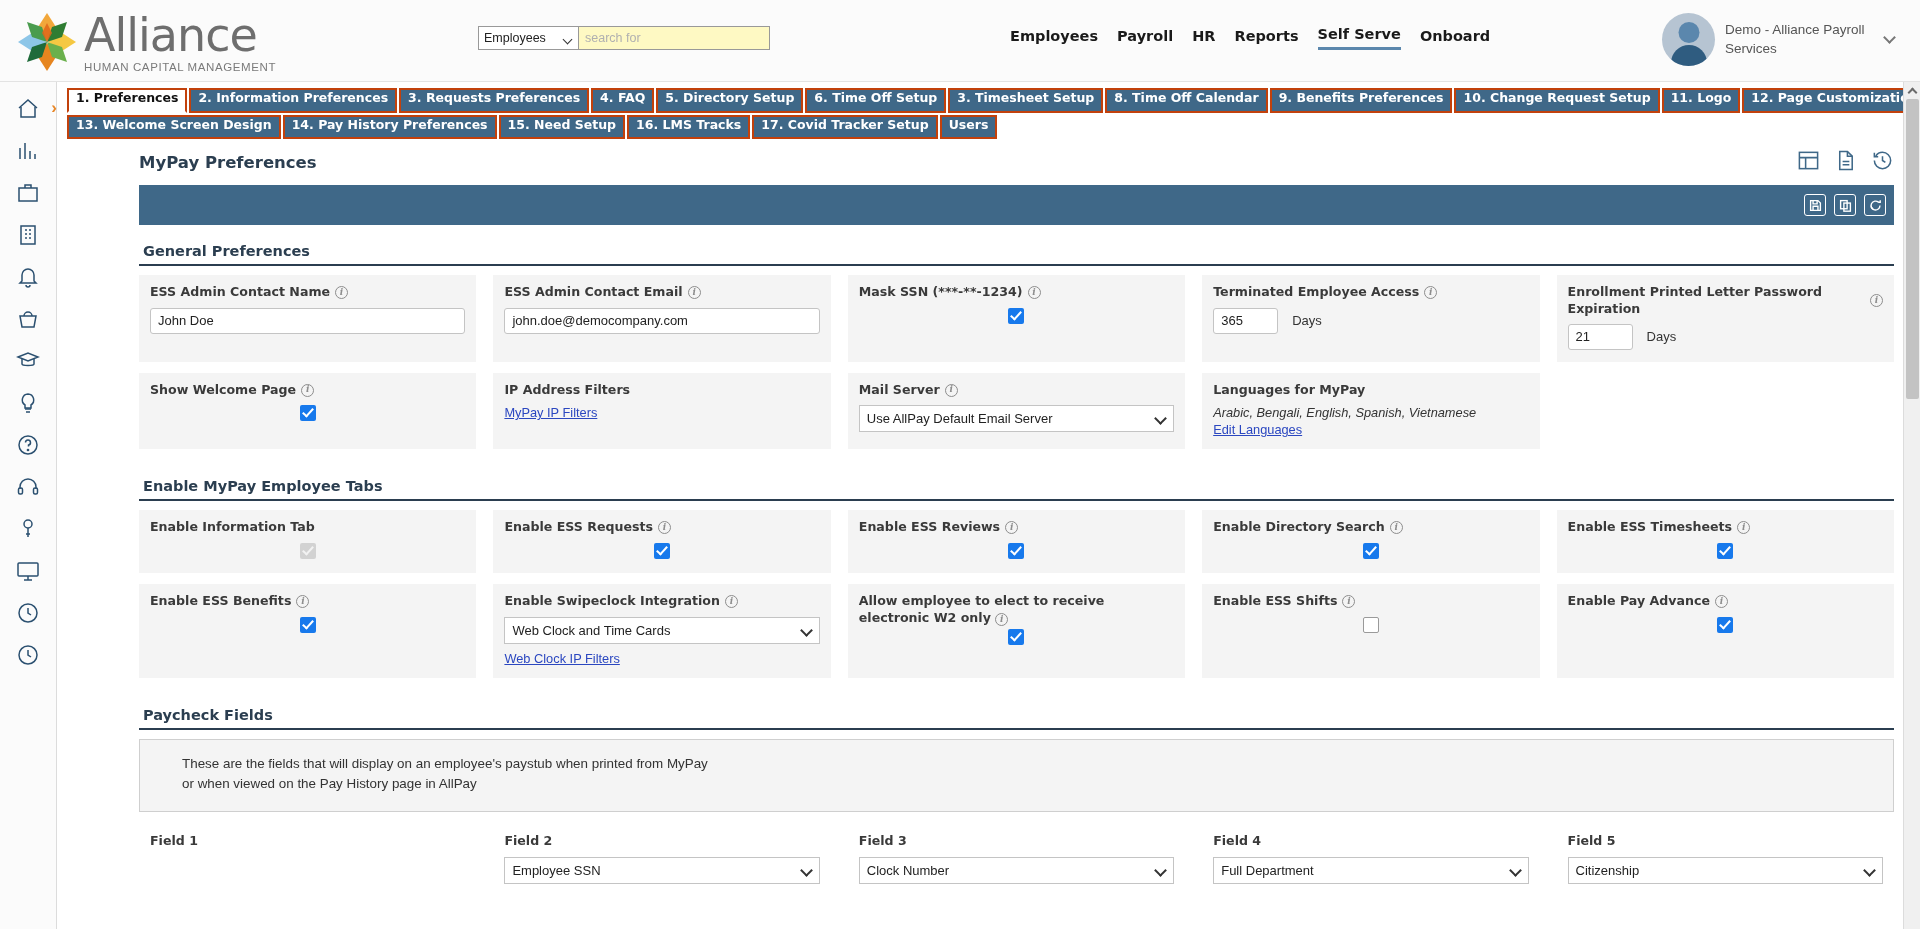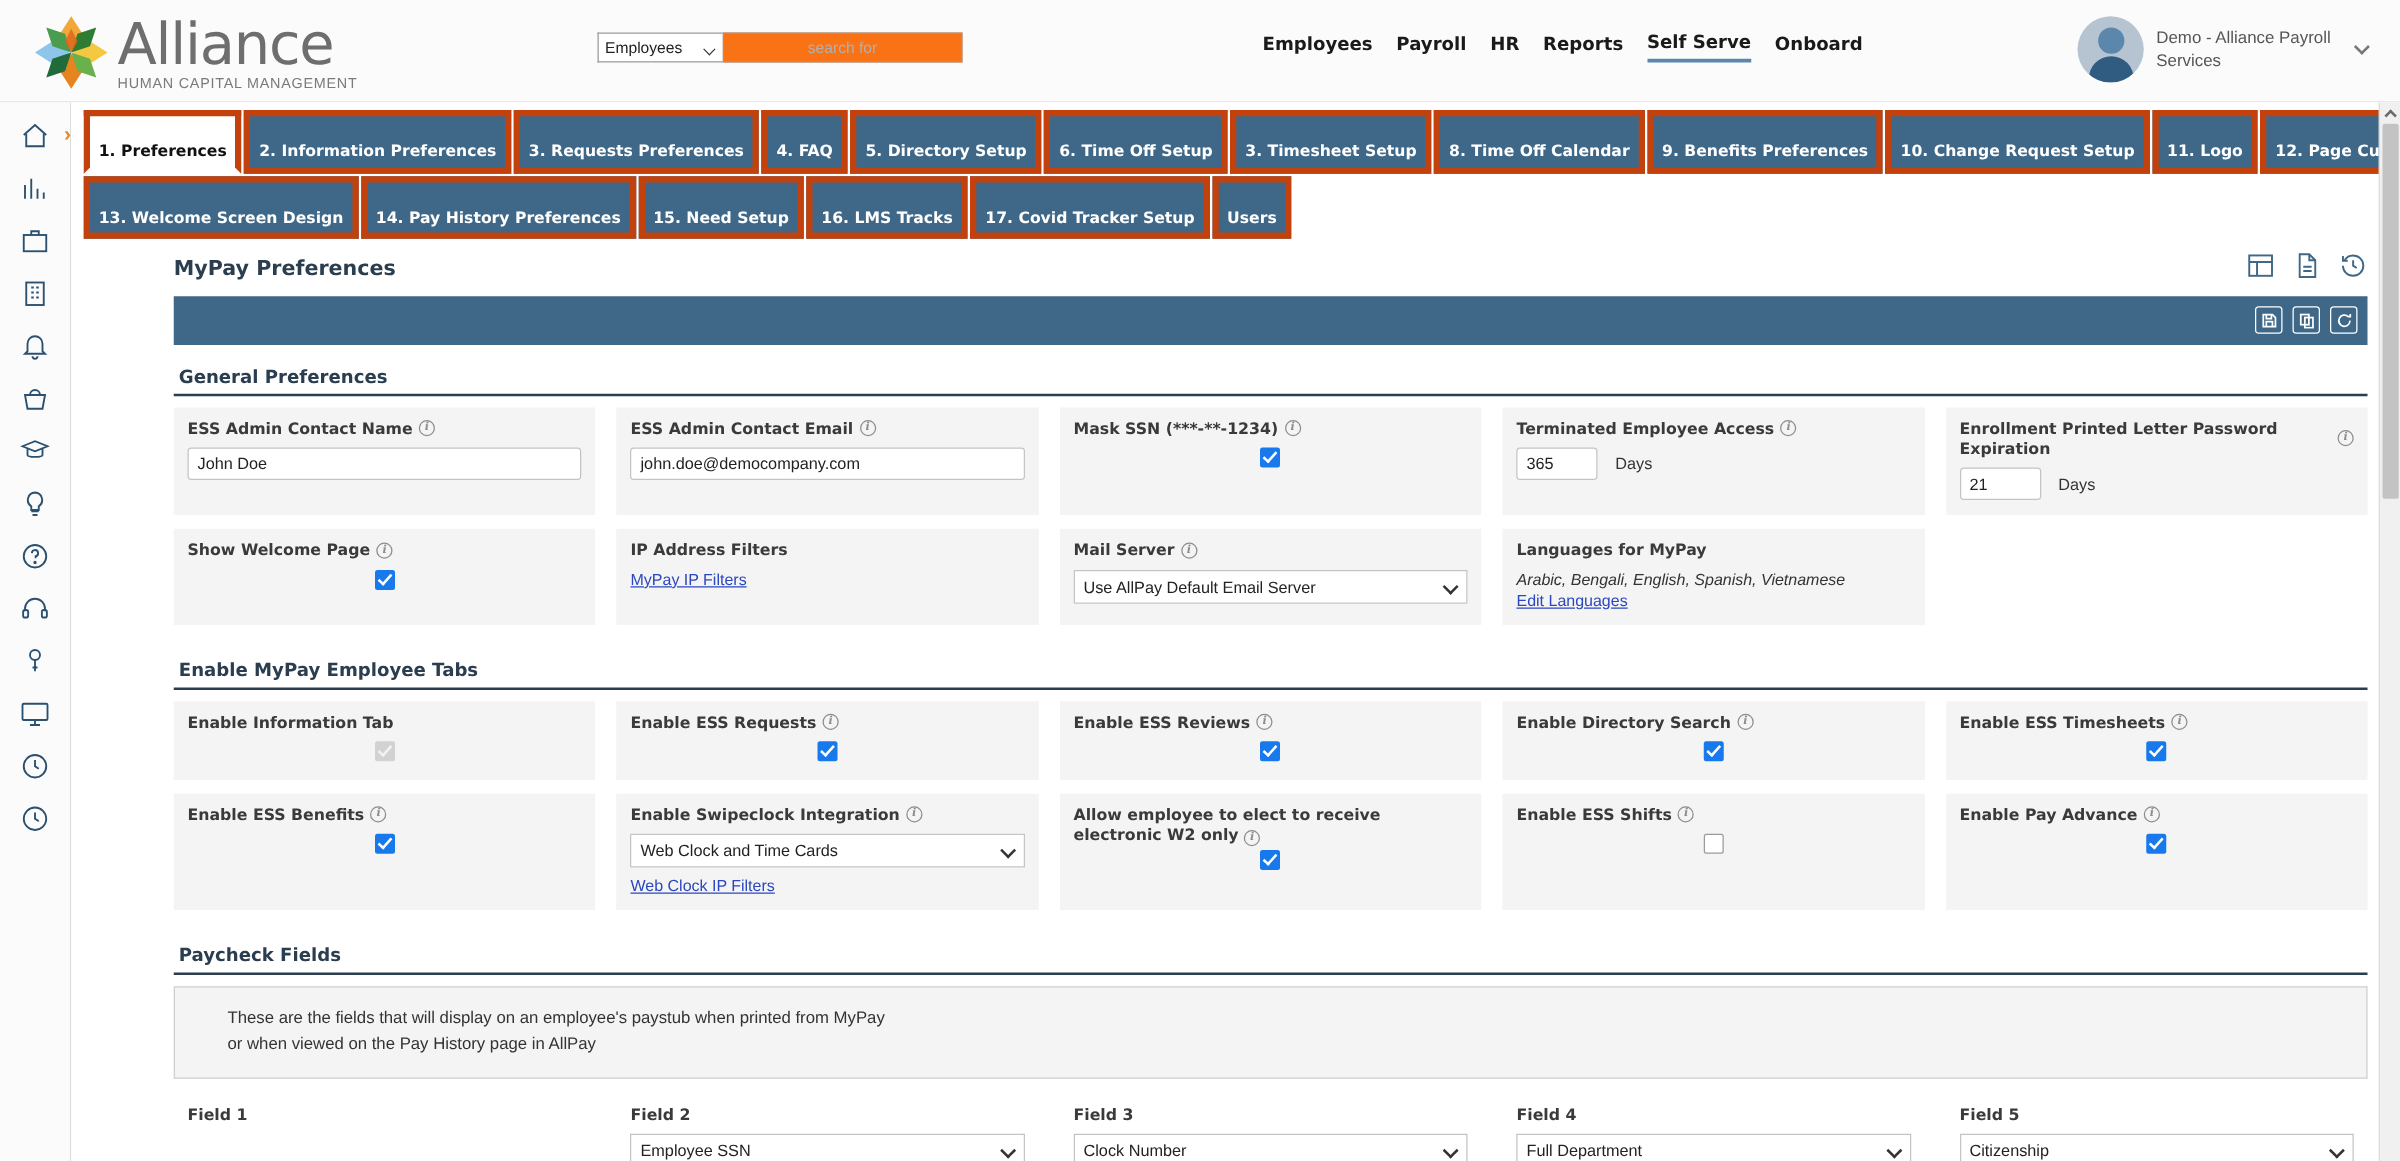--- a/index.html
+++ b/index.html
@@ -10,36 +10,36 @@
     background:#ffffff;
     overflow:hidden;
     font-size:13px;
     color:#333;
   }
   .app { position:relative; width:1920px; height:929px; display:flex; flex-direction:column; }
 
   
   .topbar { height:82px; background:#fbfbfb; border-bottom:1px solid #e3e3e3;
             display:flex; align-items:center; position:relative; flex:0 0 82px; }
-  .logo-wrap { display:flex; align-items:center; padding-left:26px; }
+  .logo-wrap { display:flex; align-items:center; padding-left:16px; }
   .logo-mark { width:62px; height:62px; position:relative; flex:0 0 62px; margin-top:2px;}
   .logo-text { margin-left:6px; margin-top:4px;}
   .logo-title { font-size:46px; color:#6e6e6e; font-family:"DejaVu Sans", sans-serif; line-height:1; letter-spacing:-1px;}
   .logo-sub { font-size:11.5px; color:#7a7a7a; letter-spacing:0.6px; margin-top:3px; }
 
   .search-group { position:absolute; left:478px; top:26px; display:flex; height:24px; }
   .search-select { height:24px; border:1px solid #999; border-right:none; background:#fff;
     font-family:"Liberation Sans", sans-serif; font-size:12.5px; padding:0 4px 0 5px; color:#222;
     border-radius:0; -webkit-appearance:none; appearance:none;
     background-image:none; width:100px; }
   .sel-wrap { position:relative; }
   .sel-wrap::after { content:""; position:absolute; right:7px; top:10px; width:6px; height:6px;
      border-right:1.6px solid #333; border-bottom:1.6px solid #333; transform:rotate(45deg); pointer-events:none;}
-  .search-input { height:24px; width:192px; border:1px solid #999; background:#f97316;
-    font-size:12.5px; padding:0 6px; color:#333;text-align:center; }
+  .search-input { height:24px; width:192px; border:1px solid #999; background:#fef9c3;
+    font-size:12.5px; padding:0 6px; color:#333; }
   .search-input::placeholder { color:#b0b0b0; }
 
   .mainnav { position:absolute; left:1010px; top:26px; display:flex; gap:19px; align-items:center; }
   .mainnav a { font-size:14.5px; color:#1a1a1a; font-weight:bold; text-decoration:none;
      font-family:"DejaVu Sans", sans-serif; padding-bottom:5px; white-space:nowrap; }
   .mainnav a.active { border-bottom:3px solid #5b87ad; }
 
   .profile { position:absolute; right:26px; top:13px; display:flex; align-items:center; gap:10px; }
   .avatar { width:53px; height:53px; border-radius:50%; background:#b6c4d2; position:relative; overflow:hidden; flex:0 0 53px;}
   .avatar .head { position:absolute; left:50%; top:9px; transform:translateX(-50%); width:21px; height:21px; border-radius:50%; background:#5b87ad;}
@@ -57,21 +57,21 @@
   .sb-icon svg { width:24px; height:24px; fill:none; stroke:#2b5070; stroke-width:1.5; }
   .expander { position:absolute; left:44px; top:16px; width:20px; height:20px; color:#e8882a;
      font-size:17px; font-weight:bold; display:flex; align-items:center; justify-content:center; z-index:5;}
 
   
   .content { flex:1 1 auto; min-width:0; display:flex; flex-direction:column; background:#fff; position:relative; }
 
   .tabs-bar { padding:6px 0 0 10px; background:#fff; }
   .tab-row { display:flex; gap:2px; margin-bottom:2px; }
   .tab { background:#3f6888; color:#fff; font-size:12.5px; font-weight:bold;
-     font-family:"DejaVu Sans", sans-serif; padding:20px 7px 5px 7px; border:5px solid #c2410c;
+     font-family:"DejaVu Sans", sans-serif; padding:0 7px 5px 7px; border:2px solid #c2410c;
      white-space:nowrap; line-height:1.25; cursor:pointer; }
   .tab.active { background:#ffffff; color:#111; border-bottom-color:#fff; }
 
   .page-head { display:flex; align-items:center; justify-content:space-between; padding:8px 26px 6px 82px; }
   .page-title { font-size:16.5px; font-weight:bold; color:#2b3e50; font-family:"DejaVu Sans", sans-serif; }
   .head-icons { display:flex; gap:14px; align-items:center; }
   .head-icons svg { width:23px; height:23px; stroke:#3f6888; fill:none; stroke-width:1.6; }
 
   .blue-bar { margin:4px 26px 0 82px; height:40px; background:#3f6888; display:flex;
     align-items:center; justify-content:flex-end; padding-right:8px; gap:8px; }

